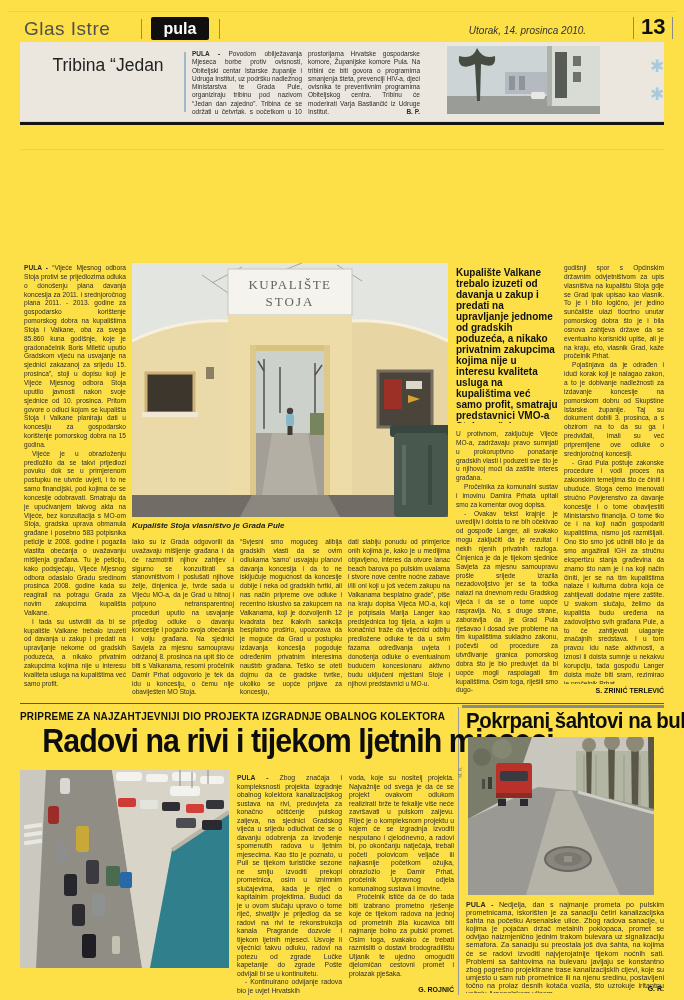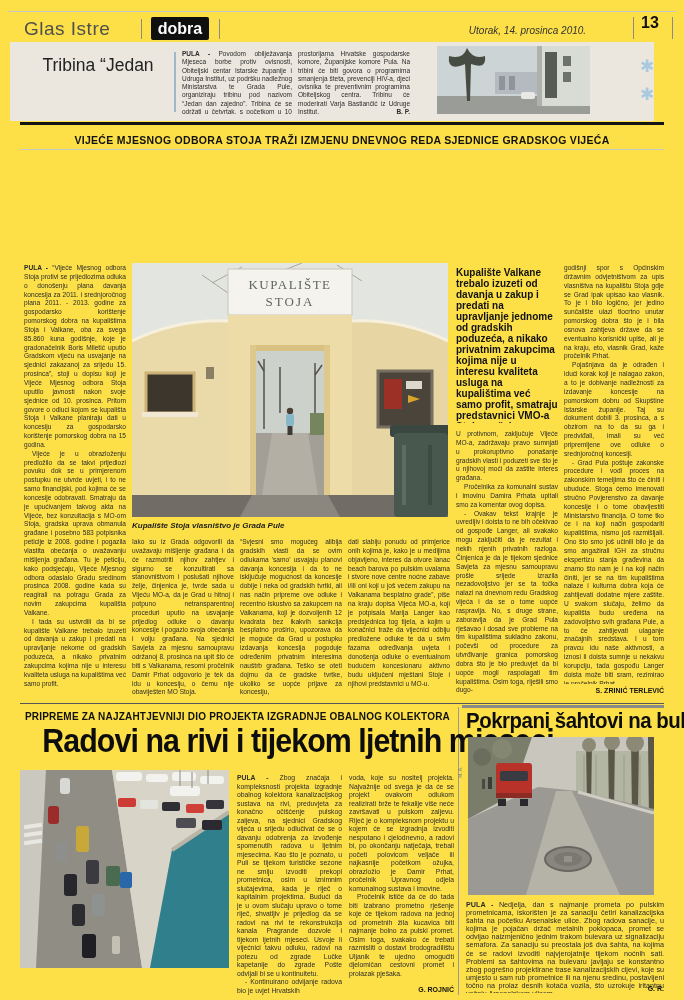--- a/index.html
+++ b/index.html
@@ -6,68 +6,68 @@
   .page{position:relative;width:684px;height:1000px;background:#fde047;margin:0 auto;
         font-family:"Liberation Sans",sans-serif;color:#2b2b2b;overflow:hidden;}
   .abs{position:absolute;}
   .rule{background:#141414;}
   .grayrule{background:#c9c9c9;}
   
   .masthead{font-size:19px;color:#4f4f4f;letter-spacing:.5px;}
   .sectionbox{background:#0f0f0f;color:#fff;font-weight:bold;font-size:16px;
               text-align:center;line-height:23px;border-radius:2px;}
   .dateline{font-size:10px;font-style:italic;color:#333;text-align:center;}
-  .pagenum{font-size:16px;font-weight:bold;color:#111;text-align:center;}
+  .pagenum{font-size:22px;font-weight:bold;color:#111;text-align:center;}
   .vsep{width:1px;background:#8a8a8a;}
   
   .tribox{background:#ebe7de;}
   .tribtitle{font-size:17.5px;line-height:19.5px;color:#222;text-align:center;}
   .smalltext{font-size:6.5px;line-height:8.3px;text-align:justify;color:#2b2b2b;overflow:hidden;}
   .lead{font-weight:bold;}
   .byline{font-weight:bold;}
   .flake{color:#a9c9de;font-size:17px;line-height:17px;}
   
   .kicker{font-size:10.5px;font-weight:bold;letter-spacing:.3px;text-align:center;color:#111;}
   .headline{font-size:51px;line-height:51px;font-weight:800;color:#0d0d0d;text-align:center;
             letter-spacing:-1.5px;}
   .squeeze{display:inline-block;transform:scaleX(.9);transform-origin:center;white-space:nowrap;}
   .bodycol{font-size:6.6px;line-height:8.85px;text-align:justify;overflow:hidden;}
   .bodycol p{margin:0;}
   .bodycol p + p{text-indent:8px;}
   .caption{font-size:8px;font-weight:bold;font-style:italic;color:#1c1c1c;}
   .pullquote{font-size:10px;line-height:11px;font-weight:bold;color:#121212;text-align:left;overflow:hidden;}
   .bylinesm{font-size:7px;font-weight:bold;text-align:right;color:#111;}
   
-  .kicker2{font-size:10px;font-weight:bold;letter-spacing:.2px;text-align:center;color:#111;}
+  .kicker2{font-size:10px;font-weight:bold;letter-spacing:.2px;text-align:left;color:#111;}
   .headline2{font-size:33px;line-height:34px;font-weight:800;color:#0d0d0d;text-align:center;letter-spacing:-1px;}
   .headline3{font-size:21.5px;font-weight:700;color:#0d0d0d;letter-spacing:-.5px;}
   .bodycol2{font-size:6.8px;line-height:8.5px;text-align:justify;overflow:hidden;}
   .bodycol2 p{margin:0;}
   .bodycol2 p + p{text-indent:8px;}
   .bodywide{font-size:7.2px;line-height:8.1px;text-align:justify;overflow:hidden;}
   .credit{font-size:5px;color:#777;transform:rotate(-90deg);transform-origin:left top;white-space:nowrap;}
   .photo{display:block;}
 </style>
 </head>
 <body>
 
 <div class="page">
 
   <div class="abs grayrule" style="left:8px;top:11px;width:668px;height:1px;"></div>
 
   <div class="abs masthead" style="left:24px;top:18px;">Glas Istre</div>
   <div class="abs vsep" style="left:141px;top:19px;height:20px;"></div>
-  <div class="abs sectionbox" style="left:151px;top:17px;width:58px;height:23px;">dobra</div>
+  <div class="abs sectionbox" style="left:151px;top:17px;width:58px;height:23px;">pula</div>
   <div class="abs vsep" style="left:219px;top:19px;height:20px;"></div>
   <div class="abs dateline" style="left:430px;top:25px;width:195px;">Utorak, 14. prosinca 2010.</div>
   <div class="abs vsep" style="left:633px;top:17px;height:22px;"></div>
   <div class="abs pagenum" style="left:641px;top:14px;">13</div>
   <div class="abs vsep" style="left:672px;top:17px;height:22px;"></div>
 
-  <div class="abs tribox" style="left:10px;top:42px;width:644px;height:79px;">
+  <div class="abs tribox" style="left:20px;top:42px;width:644px;height:79px;">
     <div class="abs tribtitle" style="left:8px;top:14px;width:160px;">
       <div>Tribina “Jedan</div>
     </div>
     <div class="abs" style="left:164px;top:10px;width:2px;height:60px;background:#9db9cb;"></div>
     <div class="abs smalltext" style="left:172px;top:8px;width:110px;height:64px;">
       <span class="lead">PULA -</span><span> Povodom obilježavanja Mjeseca borbe protiv ovisnosti, Obiteljski centar Istarske županije i Udruga Institut, uz podršku nadležnog Ministarstva te Grada Pule, organiziraju tribinu pod nazivom “Jedan dan zajedno”. Tribina će se održati u četvrtak, s početkom u 10 sati u</span>
     </div>
     <div class="abs smalltext" style="left:288px;top:8px;width:112px;height:64px;">
       <span>prostorijama Hrvatske gospodarske komore, Županijske komore Pula. Na tribini će biti govora o programima smanjenja šteta, prevenciji HIV-a, djeci ovisnika te preventivnim programima Obiteljskog centra. Tribinu će moderirati Varja Bastiančić iz Udruge Institut.</span>
       <span class="byline" style="float:right;">B. P.</span>
@@ -86,21 +86,20 @@
       <rect x="108" y="6" width="12" height="46" fill="#585c56"></rect>
       <rect x="126" y="10" width="8" height="10" fill="#6e726c"></rect>
       <rect x="126" y="26" width="8" height="10" fill="#6e726c"></rect>
     </svg>
     <div class="abs flake" style="left:630px;top:16px;">✱</div>
     <div class="abs flake" style="left:630px;top:44px;">✱</div>
   </div>
 
   <div class="abs rule" style="left:20px;top:122px;width:644px;height:3px;"></div>
 
-  <div class="abs kicker" style="left:20px;top:134px;width:644px;">VIJEĆE MJESNOG ODBORA STOJA TRAŽI IZMJENU DNEVNOG REDA SJEDNICE GRADSKOG VIJEĆA</div>
   <div class="abs grayrule" style="left:20px;top:149px;width:644px;height:1px;"></div>
 
   <div class="abs bodycol" style="left:24px;top:264px;width:102px;height:436px;">
     <p><span class="lead">PULA -</span><span> “Vijeće Mjesnog odbora Stoja protivi se prijedlozima odluka o donošenju plana davanja koncesija za 2011. i srednjoročnog plana 2011. - 2013. godine za gospodarsko korištenje pomorskog dobra na kupalištima Stoja i Valkane, oba za svega 85.860 kuna godišnje, koje je gradonačelnik Boris Miletić uputio Gradskom vijeću na usvajanje na sjednici zakazanoj za srijedu 15. prosinca”, stoji u dopisu koji je Vijeće Mjesnog odbora Stoja uputilo javnosti nakon svoje sjednice od 10. prosinca. Pritom govore o odluci kojom se kupališta Stoja i Valkane planiraju dati u koncesiju za gospodarsko korištenje pomorskog dobra na 15 godina.</span></p>
     <p>Vijeće je u obrazloženju predložilo da se takvi prijedlozi povuku dok se u primjerenom postupku ne utvrde uvjeti, i to ne samo financijski, pod kojima će se koncesije odobravati. Smatraju da je upućivanjem takvog akta na Vijeće, bez konzultacija s MO-om Stoja, gradska uprava obmanula građane i posebno 583 potpisnika peticije iz 2008. godine i pogazila vlastita obećanja o uvažavanju mišljenja građana. Tu je peticiju, kako podsjećaju, Vijeće Mjesnog odbora odaslalo Gradu sredinom prosinca 2008. godine kada su reagirali na potragu Grada za novim zakupcima kupališta Valkane.</p>
     <p>I tada su ustvrdili da bi se kupalište Valkane trebalo izuzeti od davanja u zakup i predati na upravljanje nekome od gradskih poduzeća, a nikako privatnim zakupcima kojima nije u interesu kvaliteta usluga na kupalištima već samo profit.</p>
   </div>
 
   <svg class="abs photo" style="left:132px;top:263px;" width="316" height="254" viewBox="0 0 316 254">
     <rect width="316" height="254" fill="#e3e5e1"></rect>

